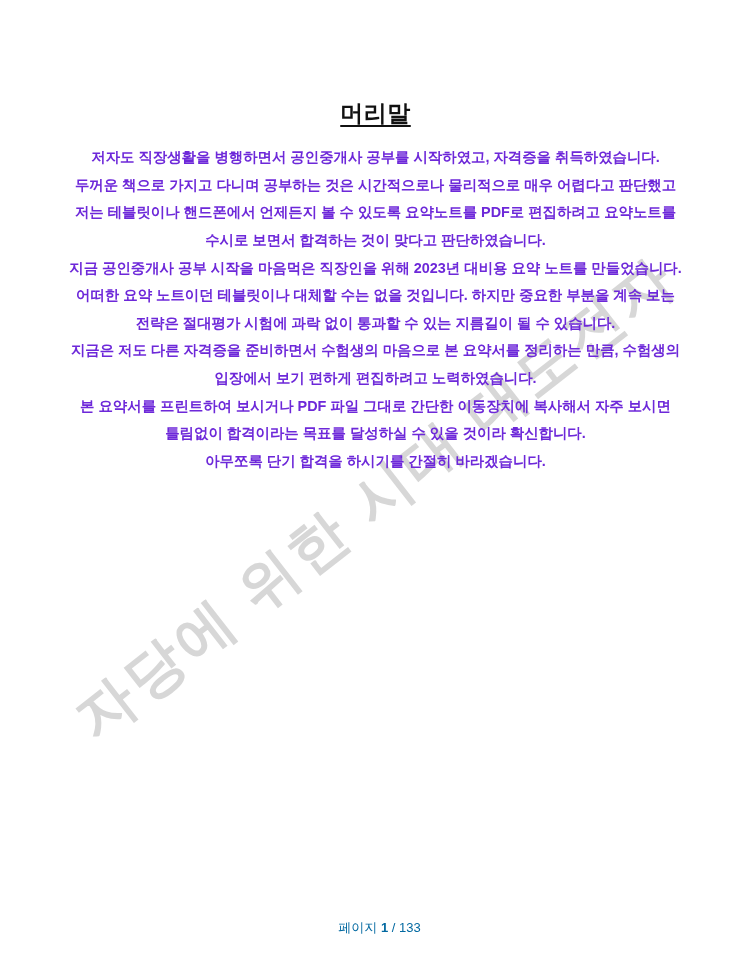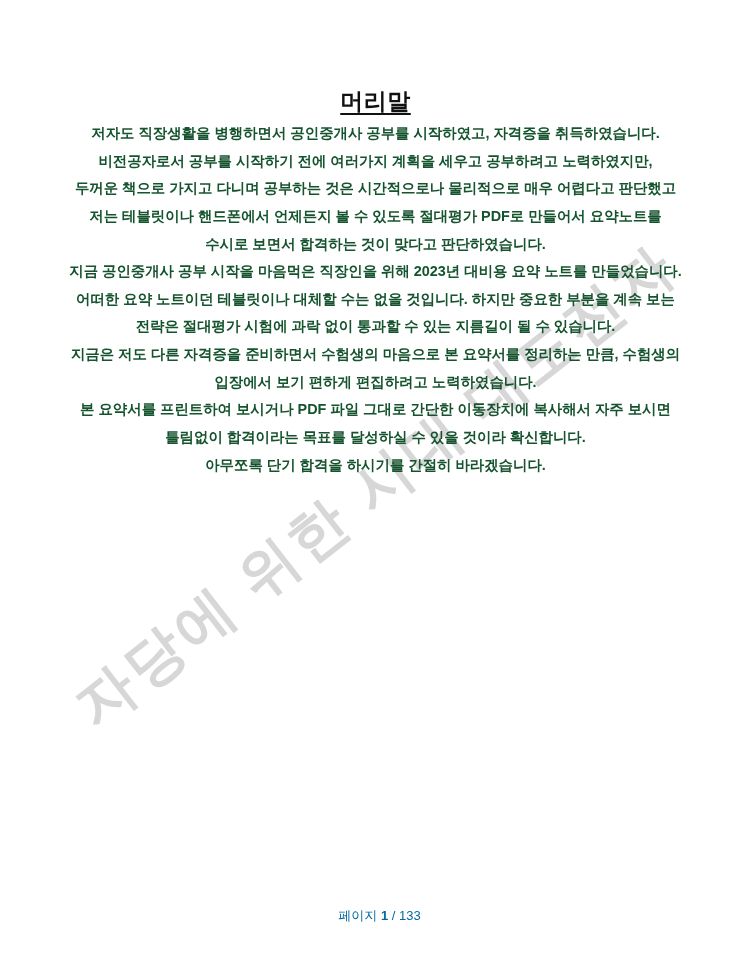--- a/index.html
+++ b/index.html
@@ -40,29 +40,29 @@
   .content {
     position: relative;
     z-index: 1;
   }
   .doc-title {
     text-align: center;
     font-size: 23px;
     font-weight: 700;
     text-decoration: underline;
     text-underline-offset: 4px;
-    margin: 4px;
+    margin: 16px;
     padding-top: 82px;
     letter-spacing: 0.5px;
   }
   .body-block {
     font-size: 14.4px;
     line-height: 1.78;
     font-weight: 700;
-    color: #14532d;
+    color: #6d28d9;
   }
   .para {
     margin: 0 0 2px 0;
     text-align: center;
   }
   .para.tight {
     margin-bottom: 0;
   }
   .signature {
     margin-top: 26px;
@@ -91,23 +91,22 @@
 <div class="page">
 
   <div class="watermark">자당에 위한 시대 대도전자</div>
 
   <div class="content">
 
     <h1 class="doc-title">머리말</h1>
 
     <div class="body-block">
       <p class="para">저자도 직장생활을 병행하면서 공인중개사 공부를 시작하였고, 자격증을 취득하였습니다.</p>
-      <p class="para">비전공자로서 공부를 시작하기 전에 여러가지 계획을 세우고 공부하려고 노력하였지만,</p>
       <p class="para">두꺼운 책으로 가지고 다니며 공부하는 것은 시간적으로나 물리적으로 매우 어렵다고 판단했고</p>
-      <p class="para">저는 테블릿이나 핸드폰에서 언제든지 볼 수 있도록 절대평가 PDF로 만들어서 요약노트를</p>
+      <p class="para">저는 테블릿이나 핸드폰에서 언제든지 볼 수 있도록 요약노트를 PDF로 편집하려고 요약노트를</p>
       <p class="para">수시로 보면서 합격하는 것이 맞다고 판단하였습니다.</p>
       <p class="para">지금 공인중개사 공부 시작을 마음먹은 직장인을 위해 2023년 대비용 요약 노트를 만들었습니다.</p>
       <p class="para">어떠한 요약 노트이던 테블릿이나 대체할 수는 없을 것입니다. 하지만 중요한 부분을 계속 보는</p>
       <p class="para">전략은 절대평가 시험에 과락 없이 통과할 수 있는 지름길이 될 수 있습니다.</p>
       <p class="para">지금은 저도 다른 자격증을 준비하면서 수험생의 마음으로 본 요약서를 정리하는 만큼, 수험생의</p>
       <p class="para">입장에서 보기 편하게 편집하려고 노력하였습니다.</p>
       <p class="para">본 요약서를 프린트하여 보시거나 PDF 파일 그대로 간단한 이동장치에 복사해서 자주 보시면</p>
       <p class="para">틀림없이 합격이라는 목표를 달성하실 수 있을 것이라 확신합니다.</p>
       <p class="para tight">아무쪼록 단기 합격을 하시기를 간절히 바라겠습니다.</p>
     </div>

